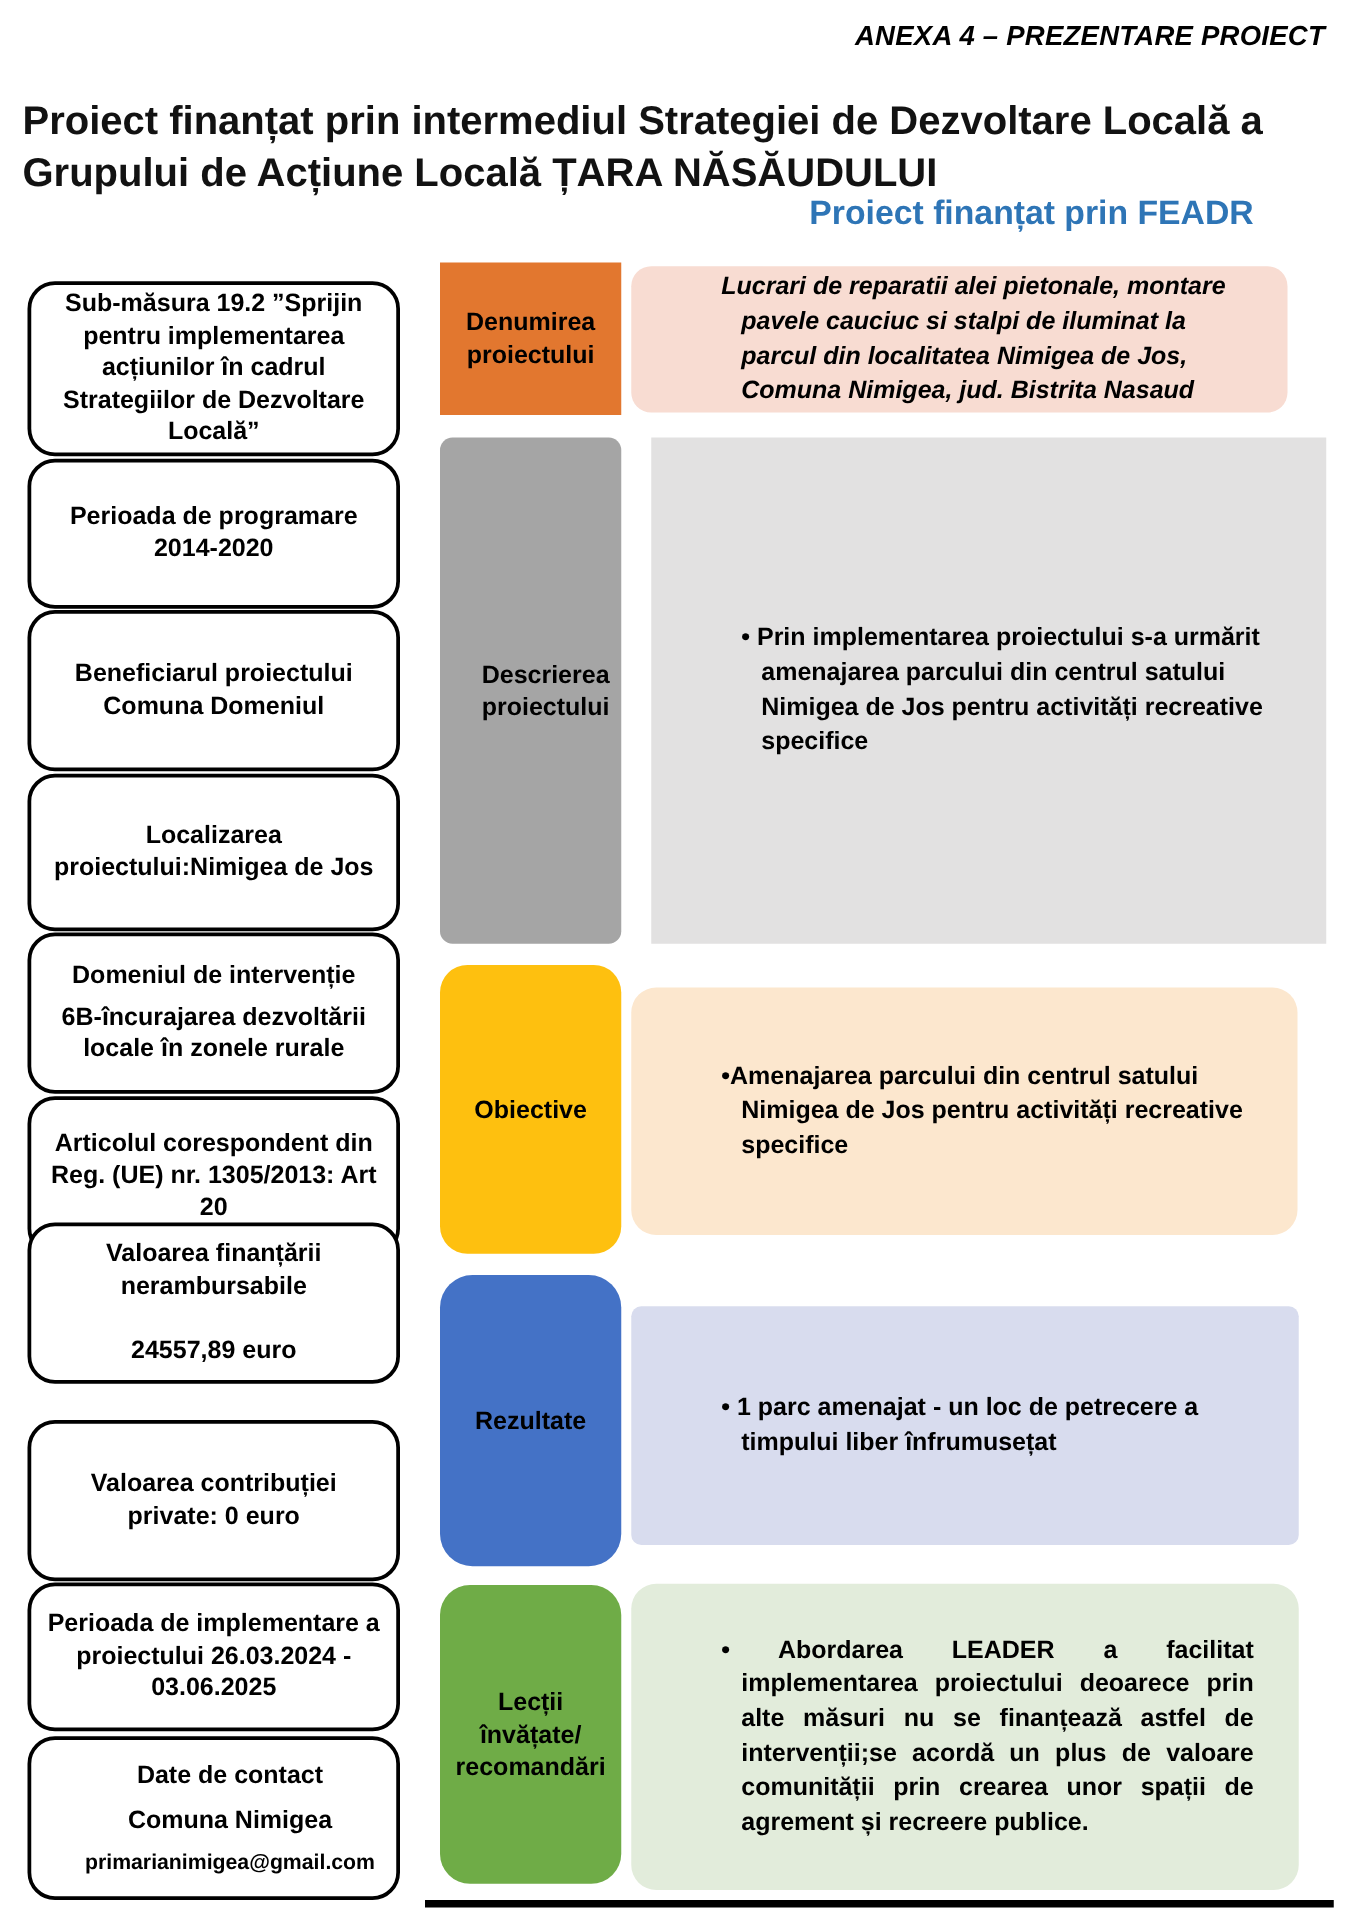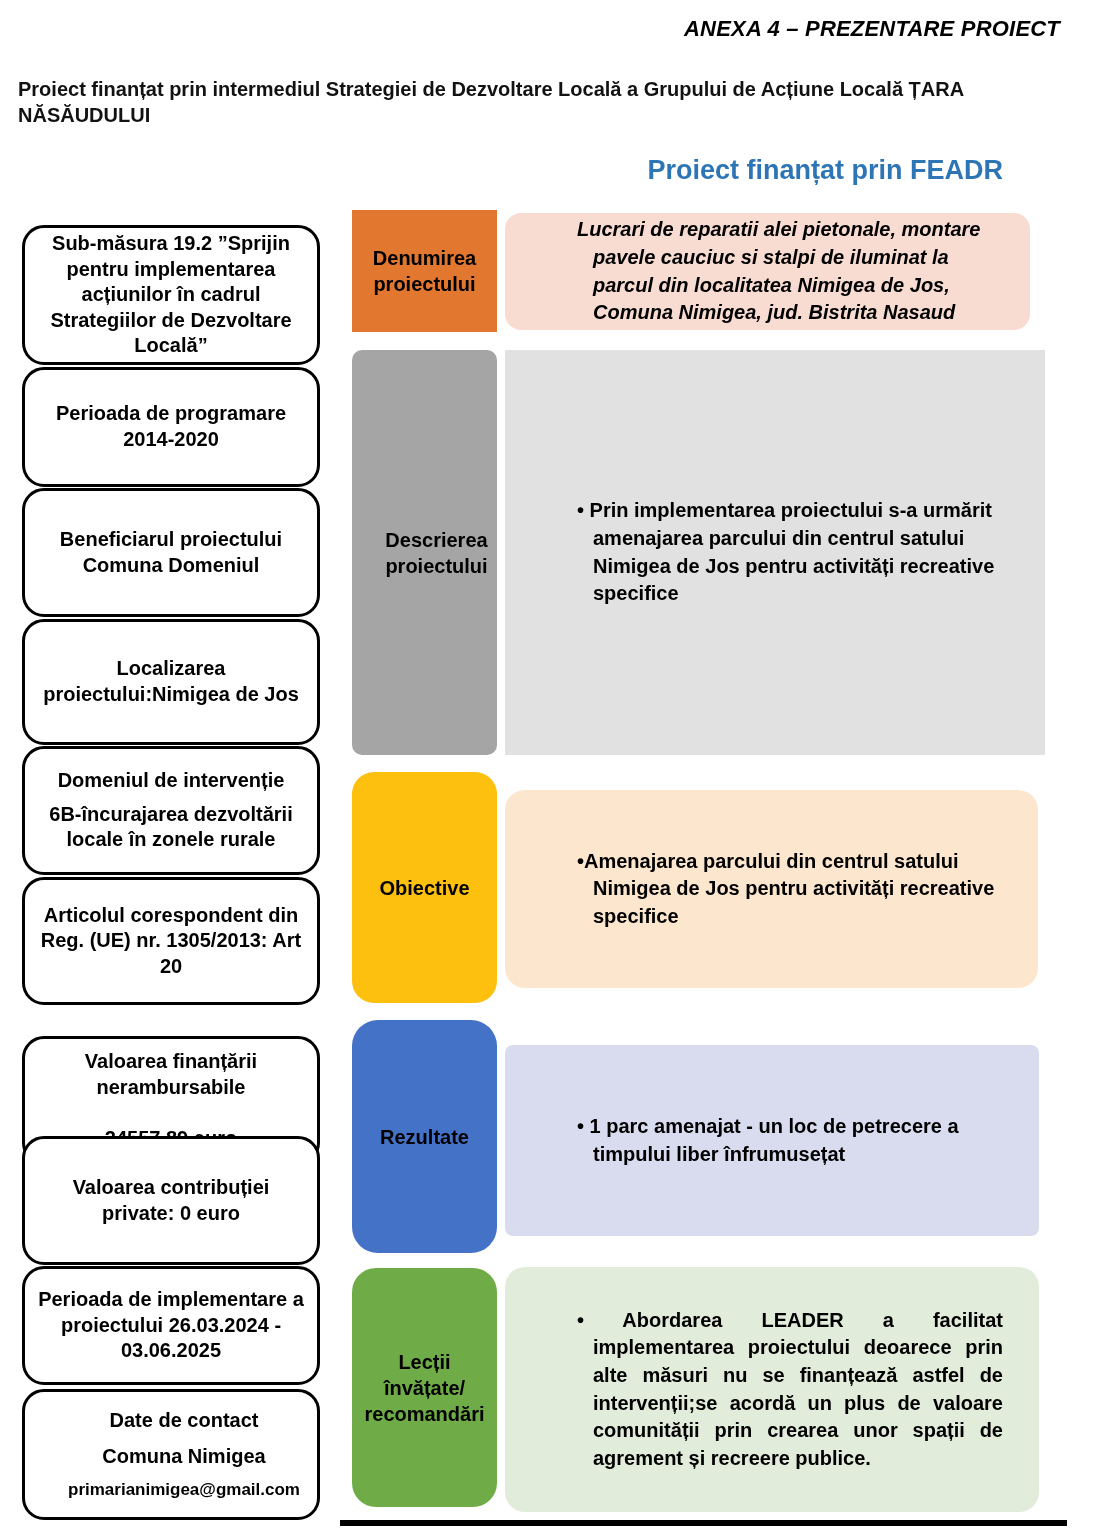--- a/index.html
+++ b/index.html
@@ -15,21 +15,21 @@
   }
 
   
   .annex-title {
     position: absolute; top: 16px; right: 33px;
     font-size: 22px; font-weight: bold; font-style: italic;
     letter-spacing: 0.2px; color: #000;
   }
   .heading {
     position: absolute; top: 76px; left: 18px; width: 1048px;
-    font-size: 20px; font-weight: bold; line-height: 1.3; color: #121212;
+    font-size: 32px; font-weight: bold; line-height: 1.3; color: #121212;
   }
   .feadr {
     position: absolute; top: 155px; right: 90px;
     font-size: 27px; font-weight: bold; color: var(--feadr-blue, #2E75B6);
   }
 
   
   .lbox {
     position: absolute; left: 22px; width: 298px;
     background: #fff; border: 3px solid #000; border-radius: 22px;
@@ -54,21 +54,21 @@
   }
   .section-content p {
     width: 100%;
     padding-left: 58px; padding-right: 36px;
     text-indent: -16px;
   }
 
   .label-denumirea  { background: var(--orange-label);  color: #000; border-radius: 0; }
   .content-denumirea{ background: var(--pink-content);  border-radius: 16px; font-style: italic; }
   .label-descrierea { background: var(--gray-label);    border-radius: 10px; padding-left: 28px; }
-  .content-descrierea{ background: var(--gray-content); border-radius: 0; }
+  .content-descrierea{ background: var(--gray-content); border-radius: 0; margin-left: 16px; }
   .label-obiective  { background: var(--yellow-label);  border-radius: 22px; }
   .content-obiective{ background: var(--peach-content); border-radius: 20px; }
   .label-rezultate  { background: var(--blue-label);    border-radius: 26px; }
   .content-rezultate{ background: var(--lavender-content); border-radius: 8px; }
   .label-lectii     { background: var(--green-label);   border-radius: 24px; }
   .content-lectii   { background: var(--lightgreen-content); border-radius: 20px; }
   .content-lectii p { text-align: justify; }
 
   .bullet { display: inline; }
 
@@ -98,21 +98,21 @@
   <div class="lbox" style="top:619px;height:126px;">
     <p>Localizarea proiectului:Nimigea de Jos</p>
   </div>
   <div class="lbox" style="top:746px;height:129px;gap:8px;">
     <p>Domeniul de intervenție</p>
     <p>6B-încurajarea dezvoltării locale în zonele rurale</p>
   </div>
   <div class="lbox" style="top:877px;height:128px;">
     <p>Articolul corespondent din Reg. (UE) nr. 1305/2013: Art 20</p>
   </div>
-  <div class="lbox" style="top:1036px;height:129px;gap:26px;text-align:center;">
+  <div class="lbox" style="top:978px;height:129px;gap:26px;text-align:center;">
     <p>Valoarea finanțării nerambursabile</p>
     <p>24557,89 euro</p>
   </div>
   <div class="lbox" style="top:1136px;height:129px;">
     <p>Valoarea contribuției private: 0 euro</p>
   </div>
   <div class="lbox" style="top:1266px;height:119px;">
     <p>Perioada de implementare a proiectului 26.03.2024 - 03.06.2025</p>
   </div>
   <div class="lbox" style="top:1389px;height:131px;gap:10px;padding-left:39px;">

